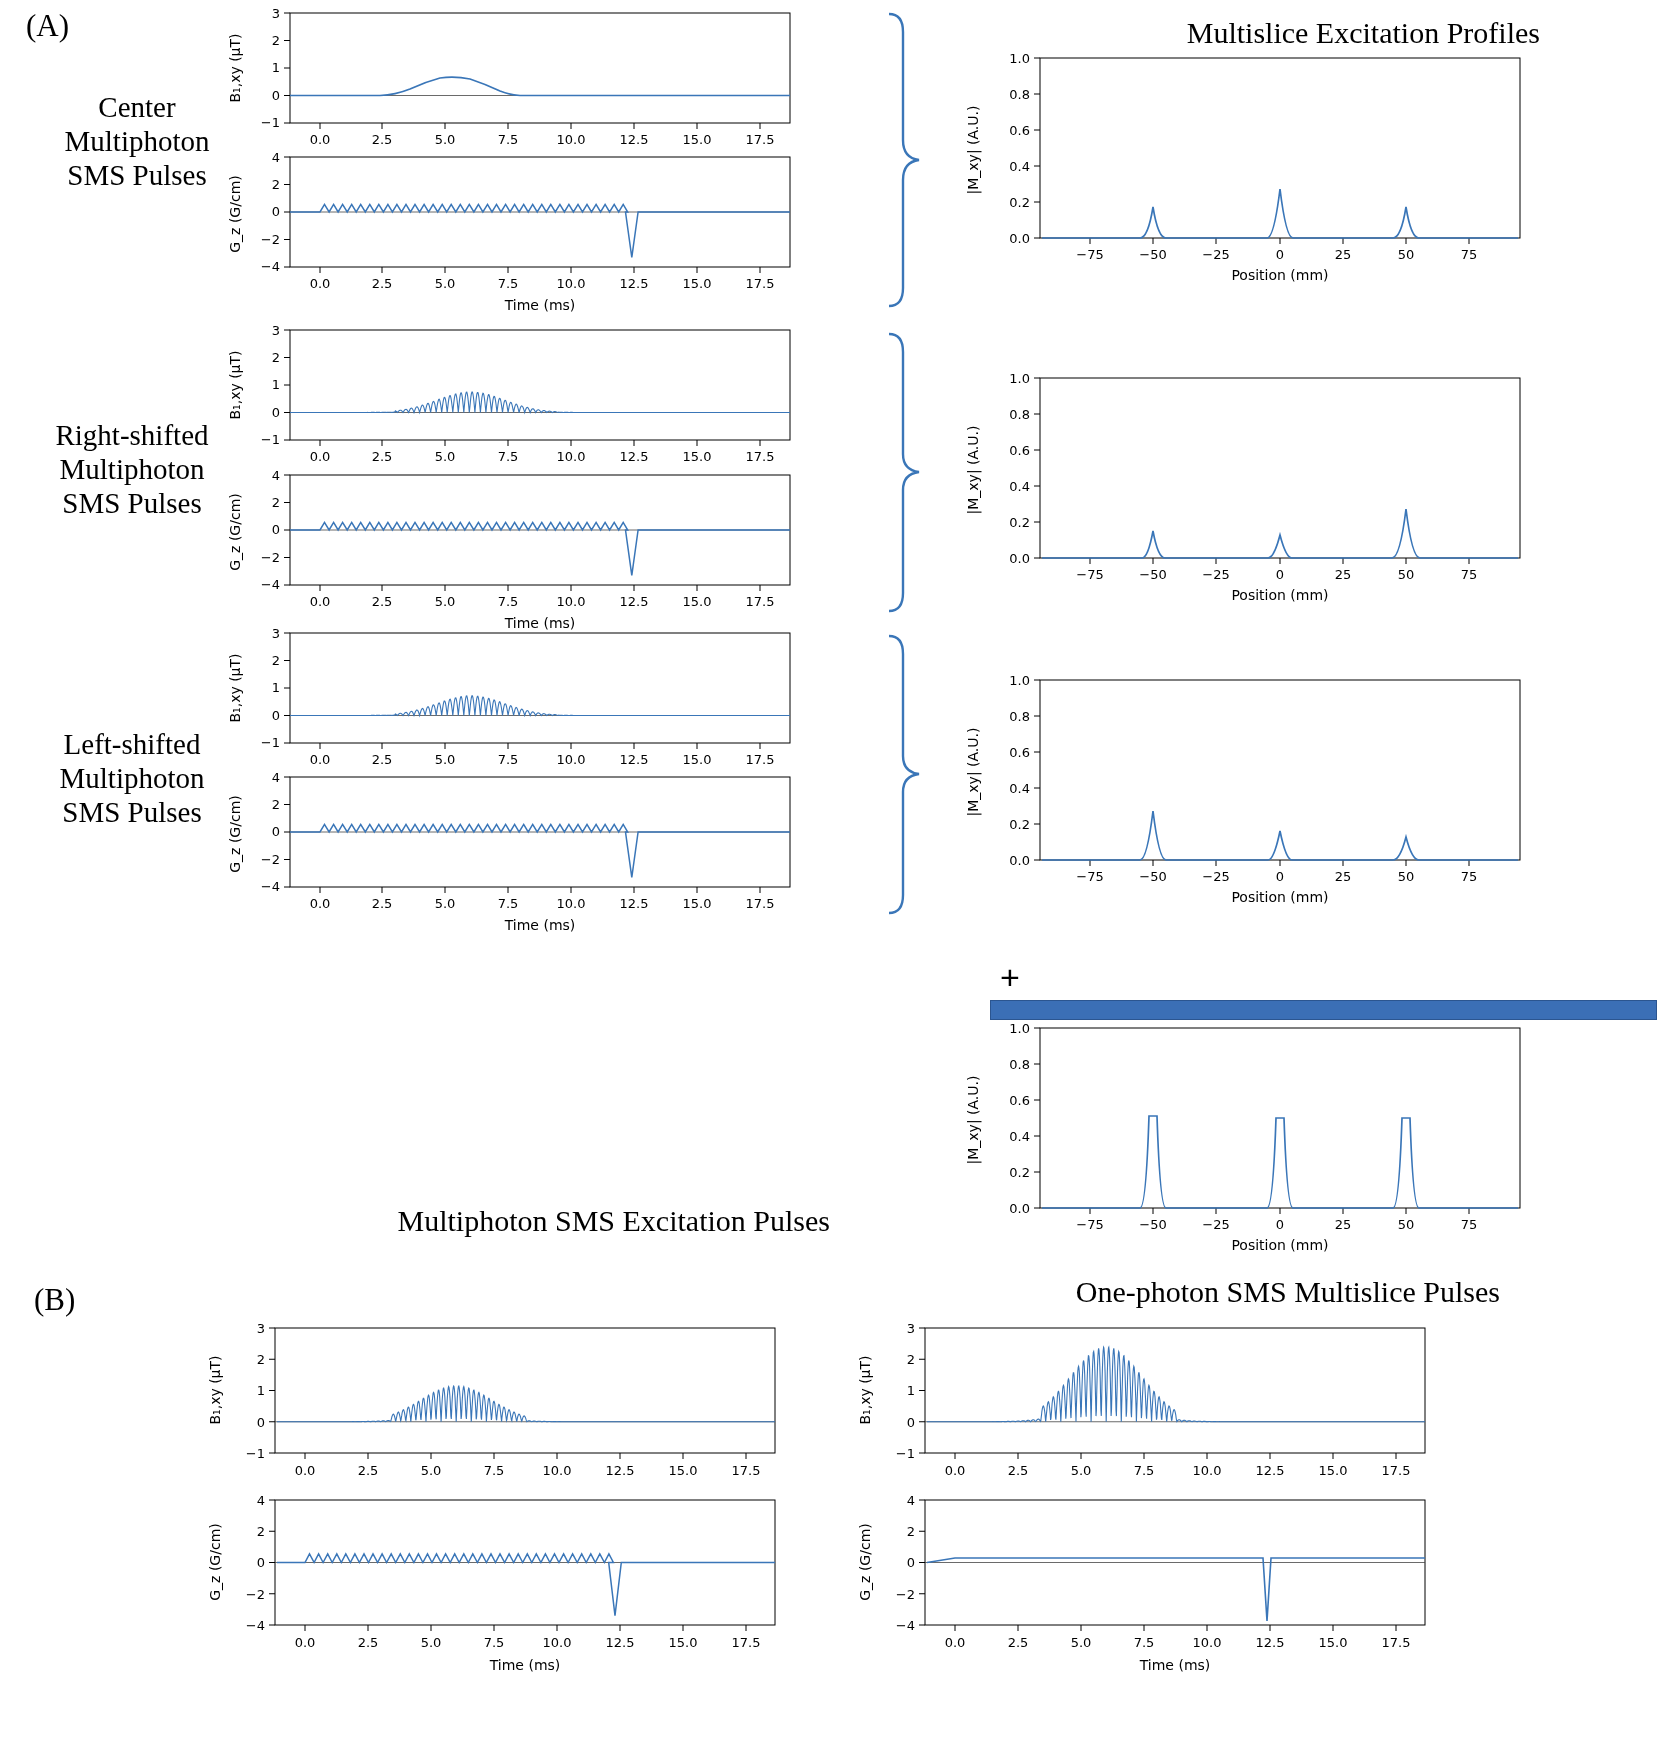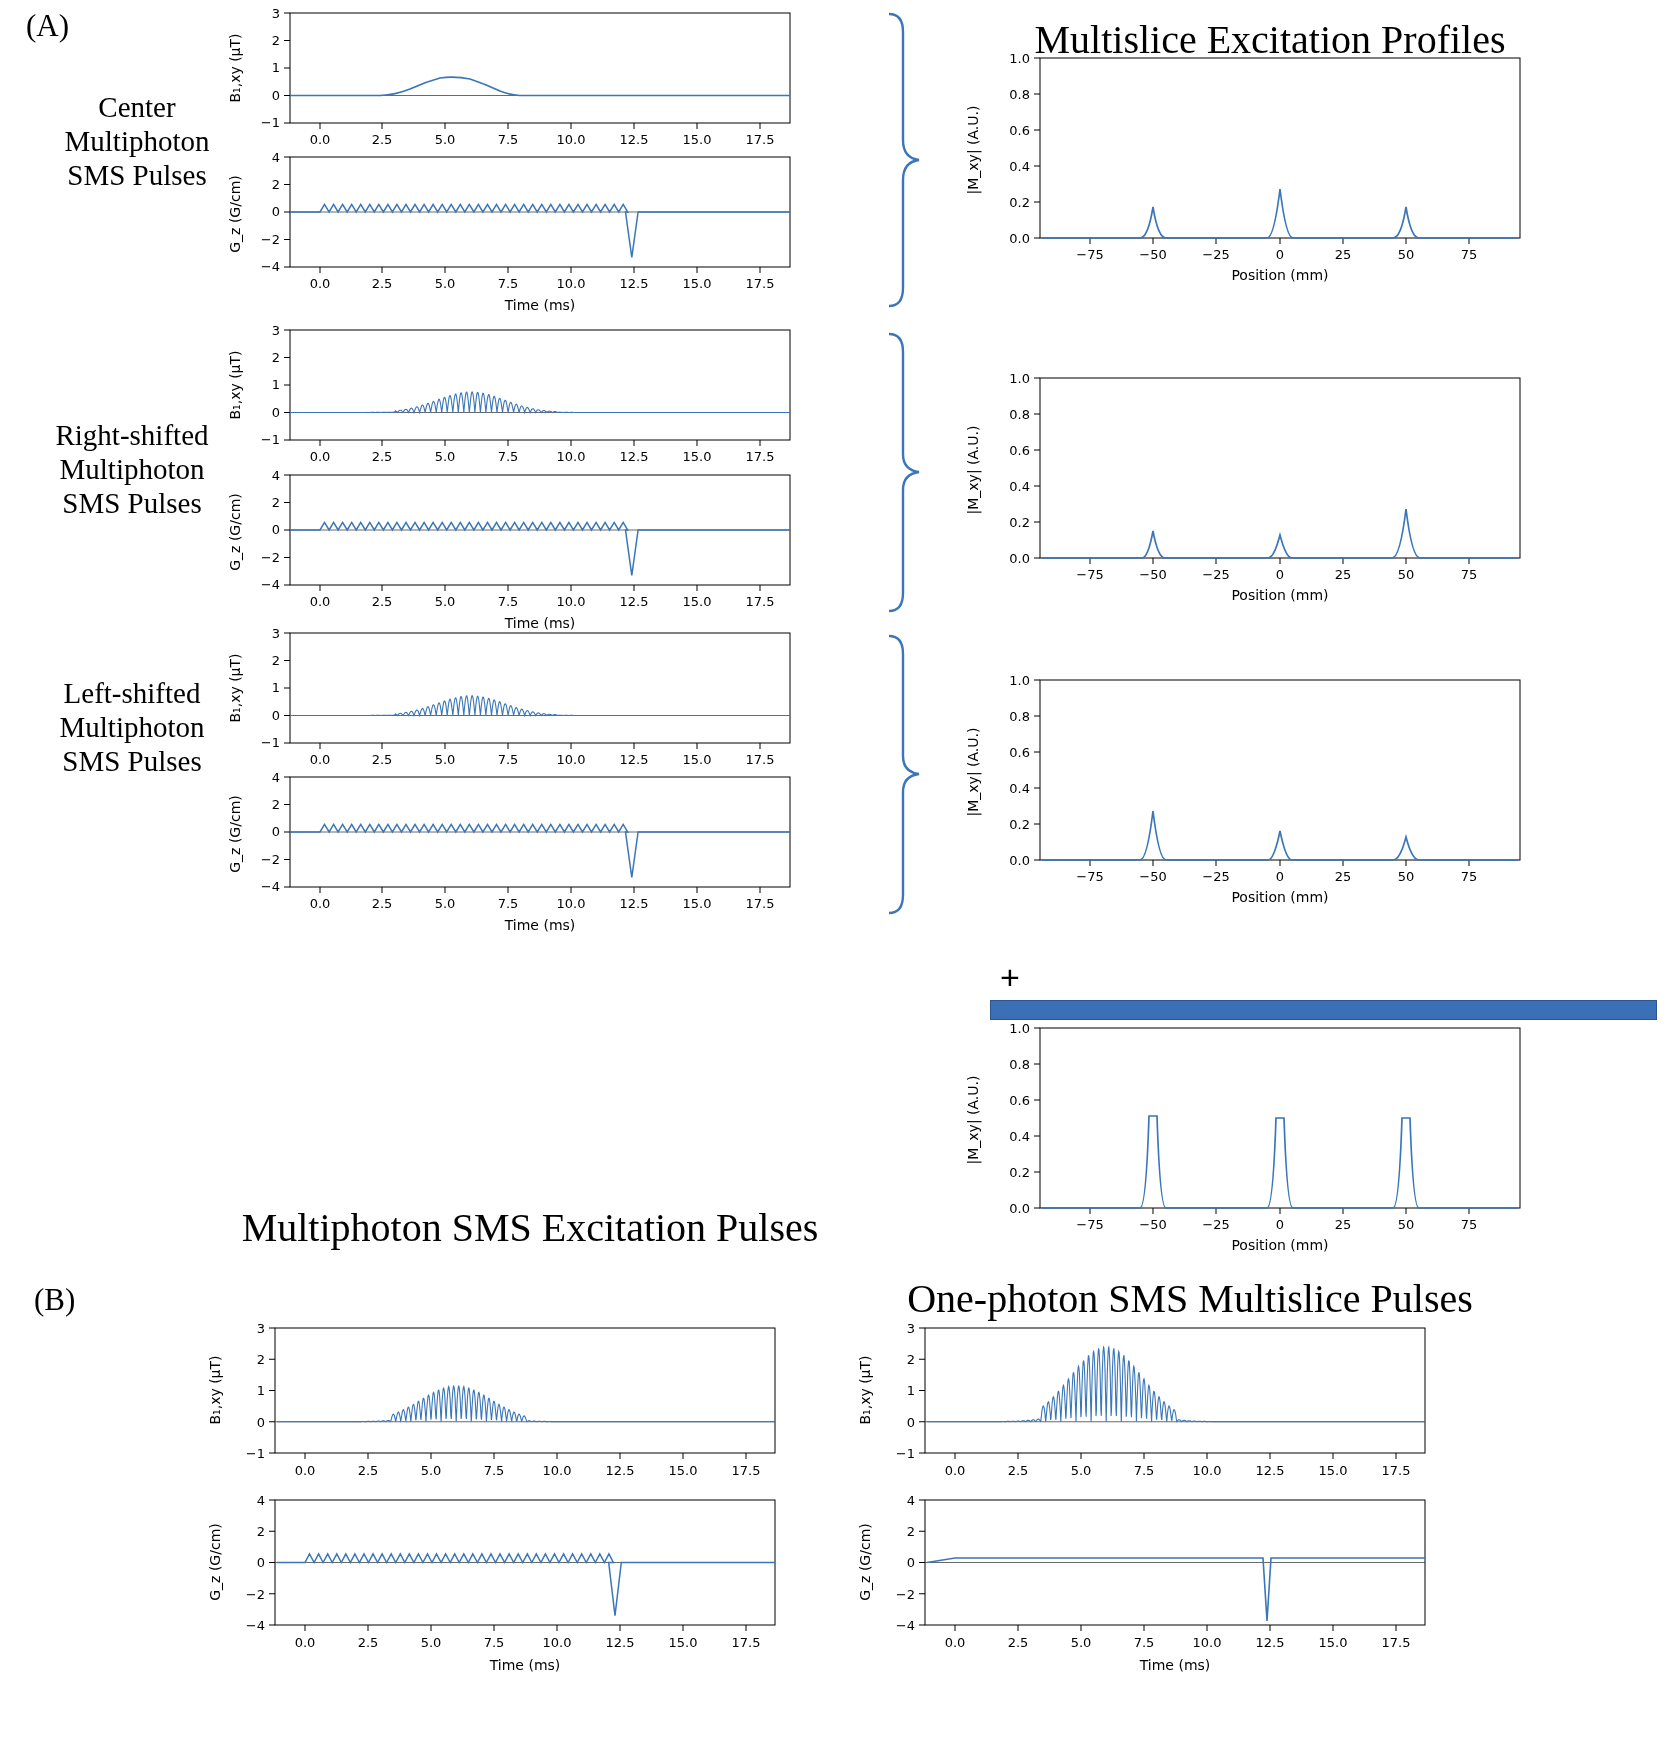--- a/index.html
+++ b/index.html
@@ -1,38 +1,38 @@
 <!DOCTYPE html>
 <html><head>
 <meta charset="utf-8">
 <style>
   html,body{margin:0;padding:0;background:#fff;}
   body{width:1673px;height:1760px;position:relative;font-family:"Liberation Serif",serif;color:#000;}
   .panel-letter{position:absolute;font-size:31px;font-family:"Liberation Serif",serif;}
   .row-label{position:absolute;font-size:29px;line-height:34px;text-align:center;font-family:"Liberation Serif",serif;}
-  .section-title{position:absolute;font-size:40px;text-align:center;font-family:"Liberation Serif",serif;}
+  .section-title{position:absolute;font-size:30px;text-align:right;font-family:"Liberation Serif",serif;}
   .plot{position:absolute;}
   .plot svg{display:block;}
   .axis-label{font-family:"DejaVu Sans",sans-serif;font-size:14px;fill:#000;}
   .tick-label{font-family:"DejaVu Sans",sans-serif;font-size:13px;fill:#000;}
   .ylab{font-family:"DejaVu Sans",sans-serif;font-size:14px;fill:#000;}
   .brace{position:absolute;}
   .plusmark{position:absolute;font-size:34px;font-family:"Liberation Sans",sans-serif;}
   .bluebar{position:absolute;background:#3b6fb6;border:1px solid #2b5590;}
 </style>
 </head>
 <body>
 
 <div class="panel-letter" style="left:26px;top:8px;">(A)</div>
 
 <div class="section-title" style="left:1000px;top:16px;width:540px;">Multislice Excitation Profiles</div>
 
 <div class="row-label" style="left:22px;top:90px;width:230px;">Center<br>Multiphoton<br>SMS Pulses</div>
 <div class="row-label" style="left:12px;top:410px;width:240px;margin-top:8px;">Right-shifted<br>Multiphoton<br>SMS Pulses</div>
-<div class="row-label" style="left:12px;top:676px;width:240px;">Left-shifted<br>Multiphoton<br>SMS Pulses</div>
+<div class="row-label" style="left:12px;top:727px;width:240px;">Left-shifted<br>Multiphoton<br>SMS Pulses</div>
 
 <div class="plot" style="left:210px;top:8px;">
 <svg width="600" height="150" viewBox="0 0 600 150">
   <g font-family="DejaVu Sans">
     <rect x="80" y="5" width="500" height="110" fill="none" stroke="#000" stroke-width="1"></rect>
 
     <g stroke="#000" stroke-width="1">
       <line x1="80" y1="5" x2="74" y2="5"></line>
           <line x1="80" y1="32.5" x2="74" y2="32.5"></line>
       <line x1="80" y1="60" x2="74" y2="60"></line>

